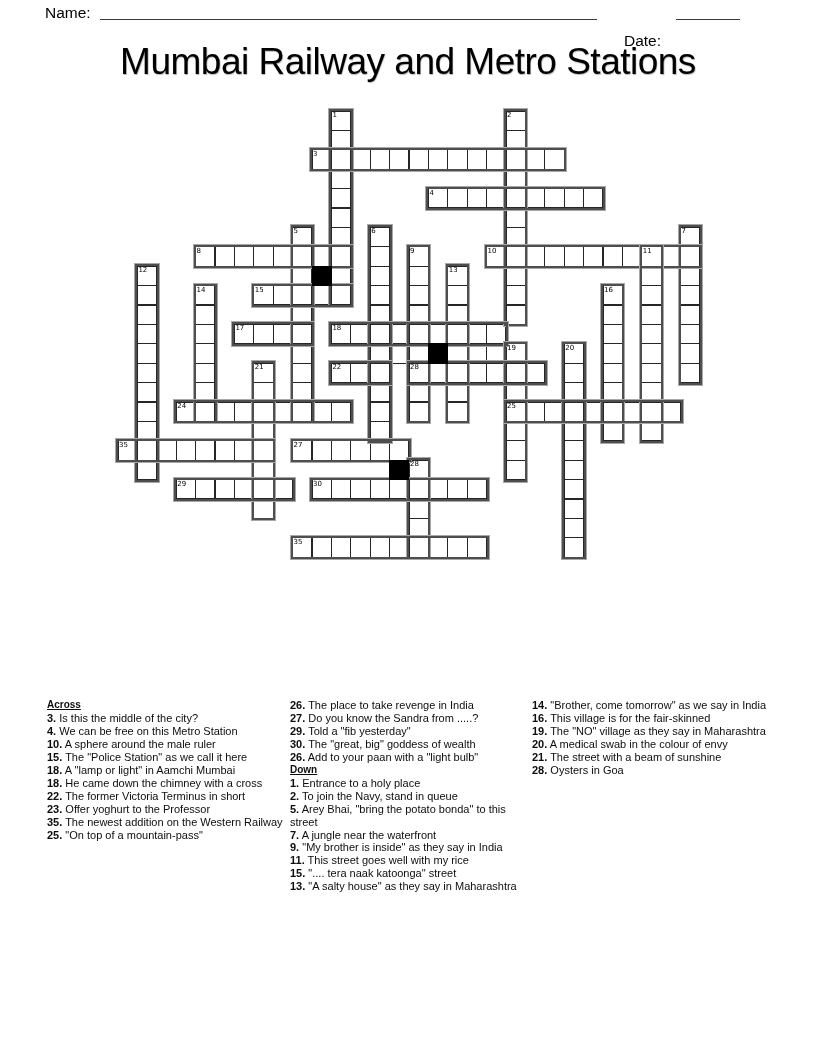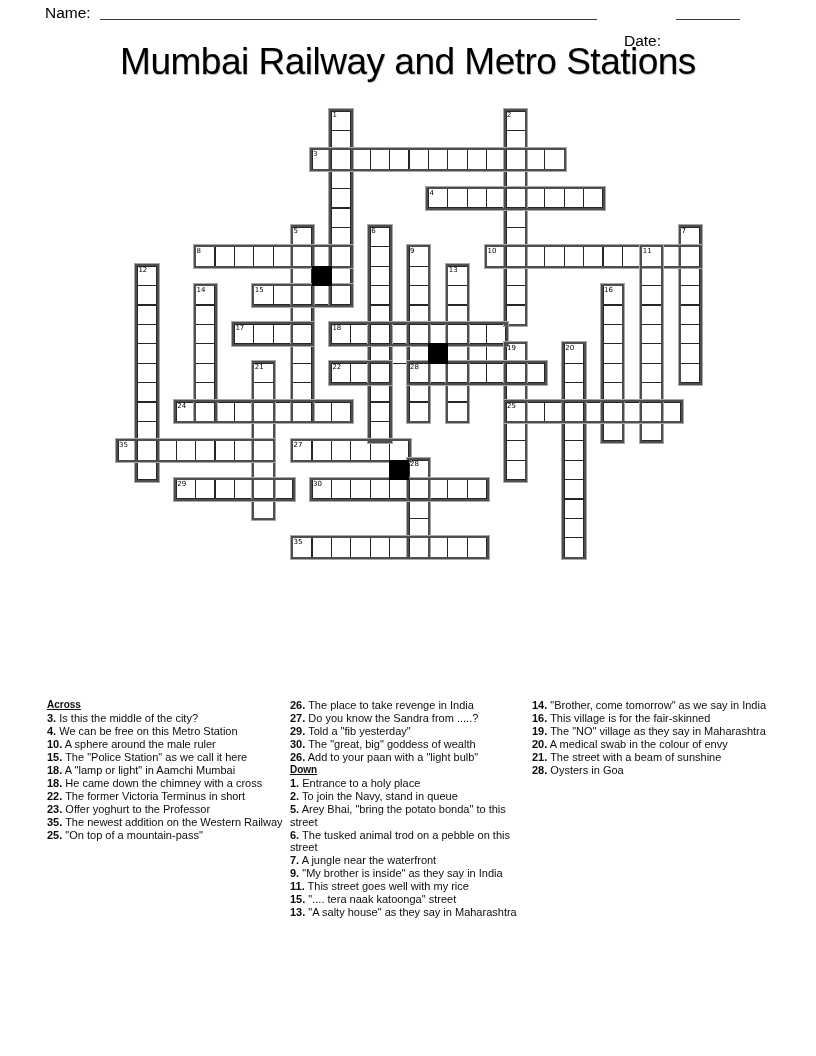--- a/index.html
+++ b/index.html
@@ -374,21 +374,20 @@
 <div class="clue-col" id="clue-col-1">
     <div class="clue"><b>26.</b> The place to take revenge in India</div>
     <div class="clue"><b>27.</b> Do you know the Sandra from .....?</div>
     <div class="clue"><b>29.</b> Told a "fib yesterday"</div>
     <div class="clue"><b>30.</b> The "great, big" goddess of wealth</div>
     <div class="clue"><b>26.</b> Add to your paan with a "light bulb"</div>
     <div class="clue-head">Down</div>
     <div class="clue"><b>1.</b> Entrance to a holy place</div>
     <div class="clue"><b>2.</b> To join the Navy, stand in queue</div>
     <div class="clue"><b>5.</b> Arey Bhai, "bring the potato bonda" to this street</div>
-    <div class="clue"><b>6.</b> The tusked animal trod on a pebble on this street</div>
     <div class="clue"><b>7.</b> A jungle near the waterfront</div>
     <div class="clue"><b>9.</b> "My brother is inside" as they say in India</div>
     <div class="clue"><b>11.</b> This street goes well with my rice</div>
     <div class="clue"><b>15.</b> ".... tera naak katoonga" street</div>
     <div class="clue"><b>13.</b> "A salty house" as they say in Maharashtra</div>
   </div>
 <div class="clue-col" id="clue-col-2">
     <div class="clue"><b>14.</b> "Brother, come tomorrow" as we say in India</div>
     <div class="clue"><b>16.</b> This village is for the fair-skinned</div>
     <div class="clue"><b>19.</b> The "NO" village as they say in Maharashtra</div>

